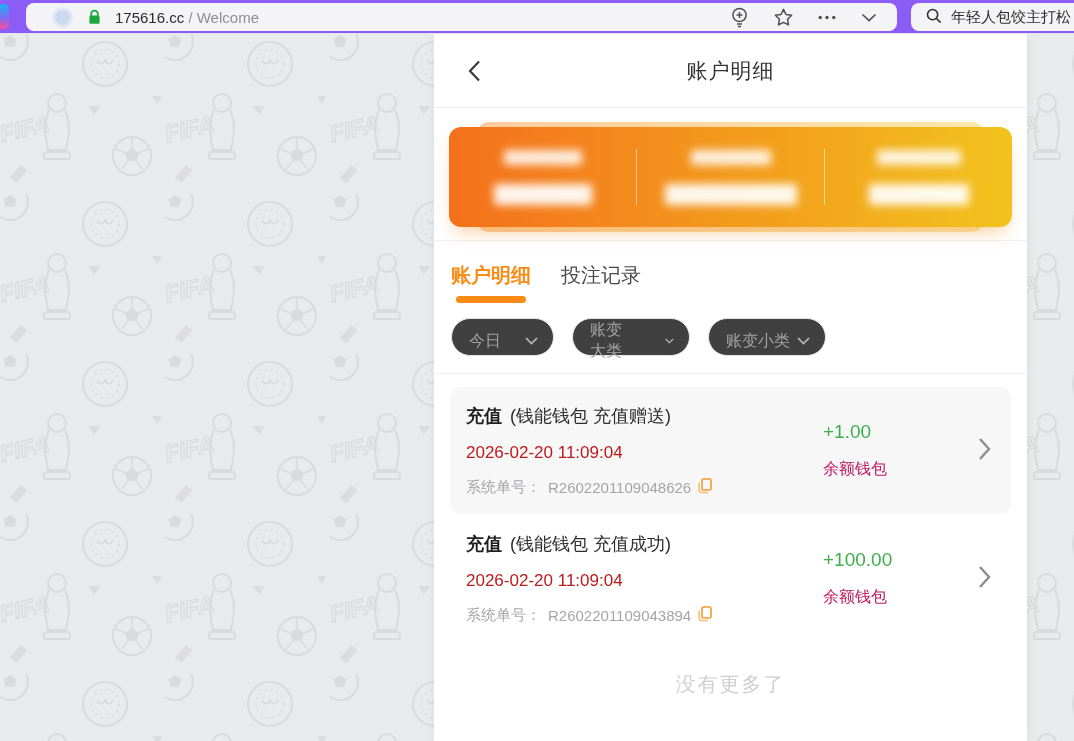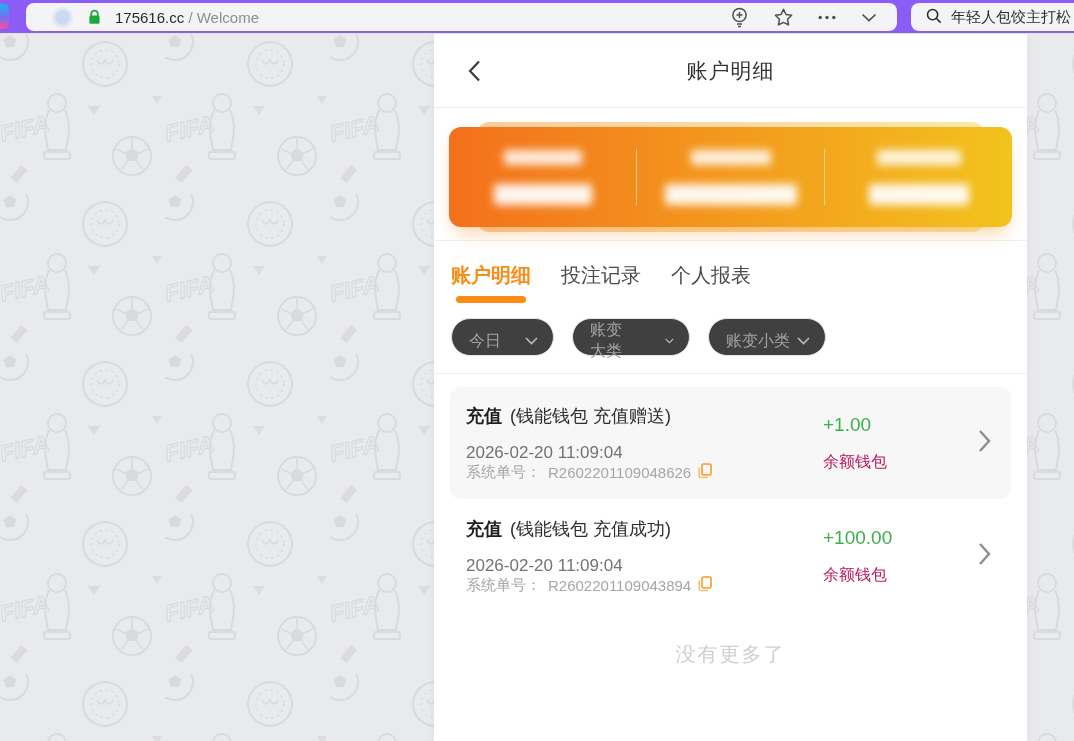--- a/index.html
+++ b/index.html
@@ -71,22 +71,22 @@
   .pill-1 { width:103px; } .pill-2 { width:118px;gap:32px; } .pill-3 { width:118px; }
 
   
   .list { padding:13px 16px 0; }
   .txn { position:relative; border-radius:10px; padding:17px 18px 17px 16px; display:flex; }
   .txn.shaded { background:#f7f7f8; }
   .txn + .txn { margin-top:1px; }
   .txn-left { flex:1; min-width:0; }
   .txn-title { font-size:18px; color:#2e2e2e; }
   .txn-type { font-weight:700; color:#1f1f1f; margin-right:8px; }
-  .txn-time { color:#737373; font-size:17px; margin-top:15px; }
-  .txn-order { color:#a6a6a8; font-size:15px; display:flex; align-items:center; gap:7px; }
+  .txn-time { color:#b91c1c; font-size:17px; margin-top:15px; }
+  .txn-order { color:#a6a6a8; font-size:15px; margin-top:15px; display:flex; align-items:center; gap:7px; }
   .txn-right { width:170px; flex:0 0 auto; display:flex; flex-direction:column;
                align-items:flex-start; justify-content:center; gap:16px; padding-right:48px; }
   .amount { color:#3cb04a; font-size:19px; }
   .wallet-name { color:#be185d; font-size:16px; }
   .row-chev { position:absolute; right:20px; top:50%; transform:translateY(-50%); cursor:pointer; }
 
   .no-more { text-align:center; color:#cfcfd2; font-size:20px; padding:29px 0; letter-spacing:2px; }
 </style>
 </head>
 <body>
@@ -208,23 +208,20 @@
 
   <div class="section-divider"></div>
 
   <div class="tabs">
     <span class="tab active">
       <span>账户明细</span>
       <span class="tab-underline"></span>
     </span>
     <span class="tab">
       <span>投注记录</span>
-    </span>
-    <span class="tab">
-      <span>个人报表</span>
     </span>
   </div>
 
   <div class="filters">
     <div class="pill pill-1">
       <span>今日</span>
       <svg width="13" height="8" viewBox="0 0 13 8">
         <path d="M1,1 L6.5,6.5 L12,1" fill="none" stroke="#b9b9bb" stroke-width="1.7"></path>
       </svg>
     </div>

